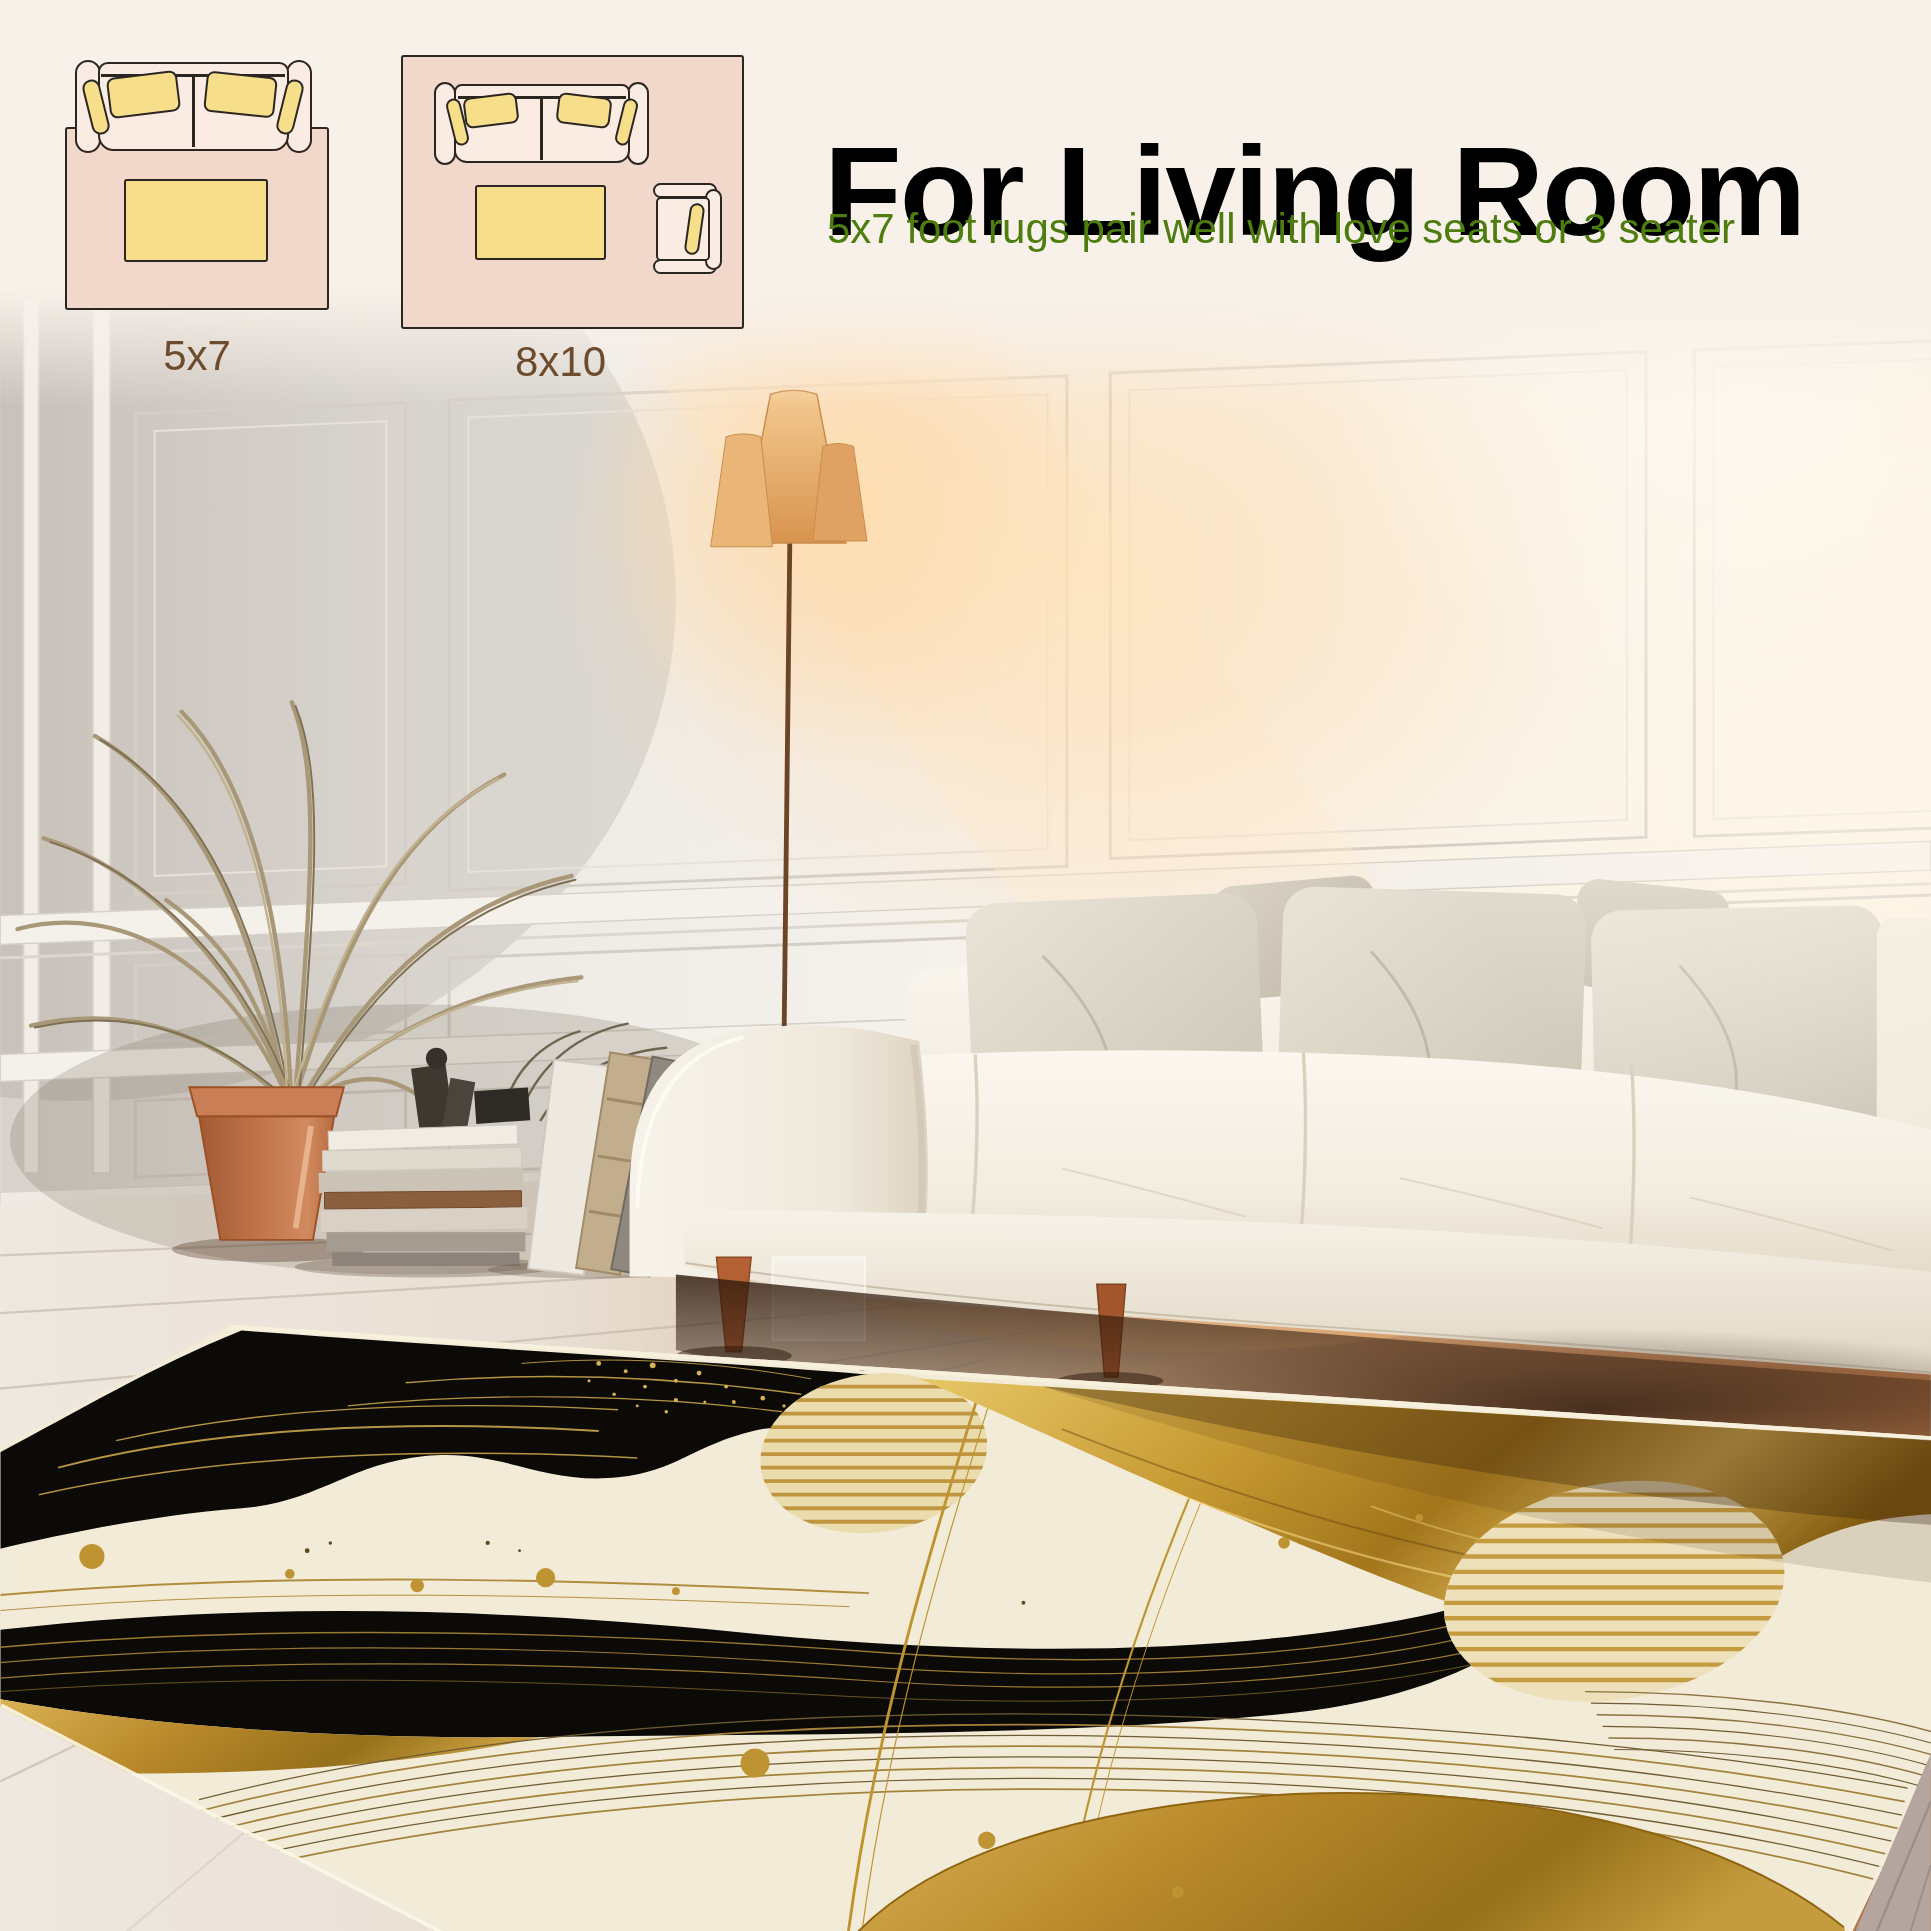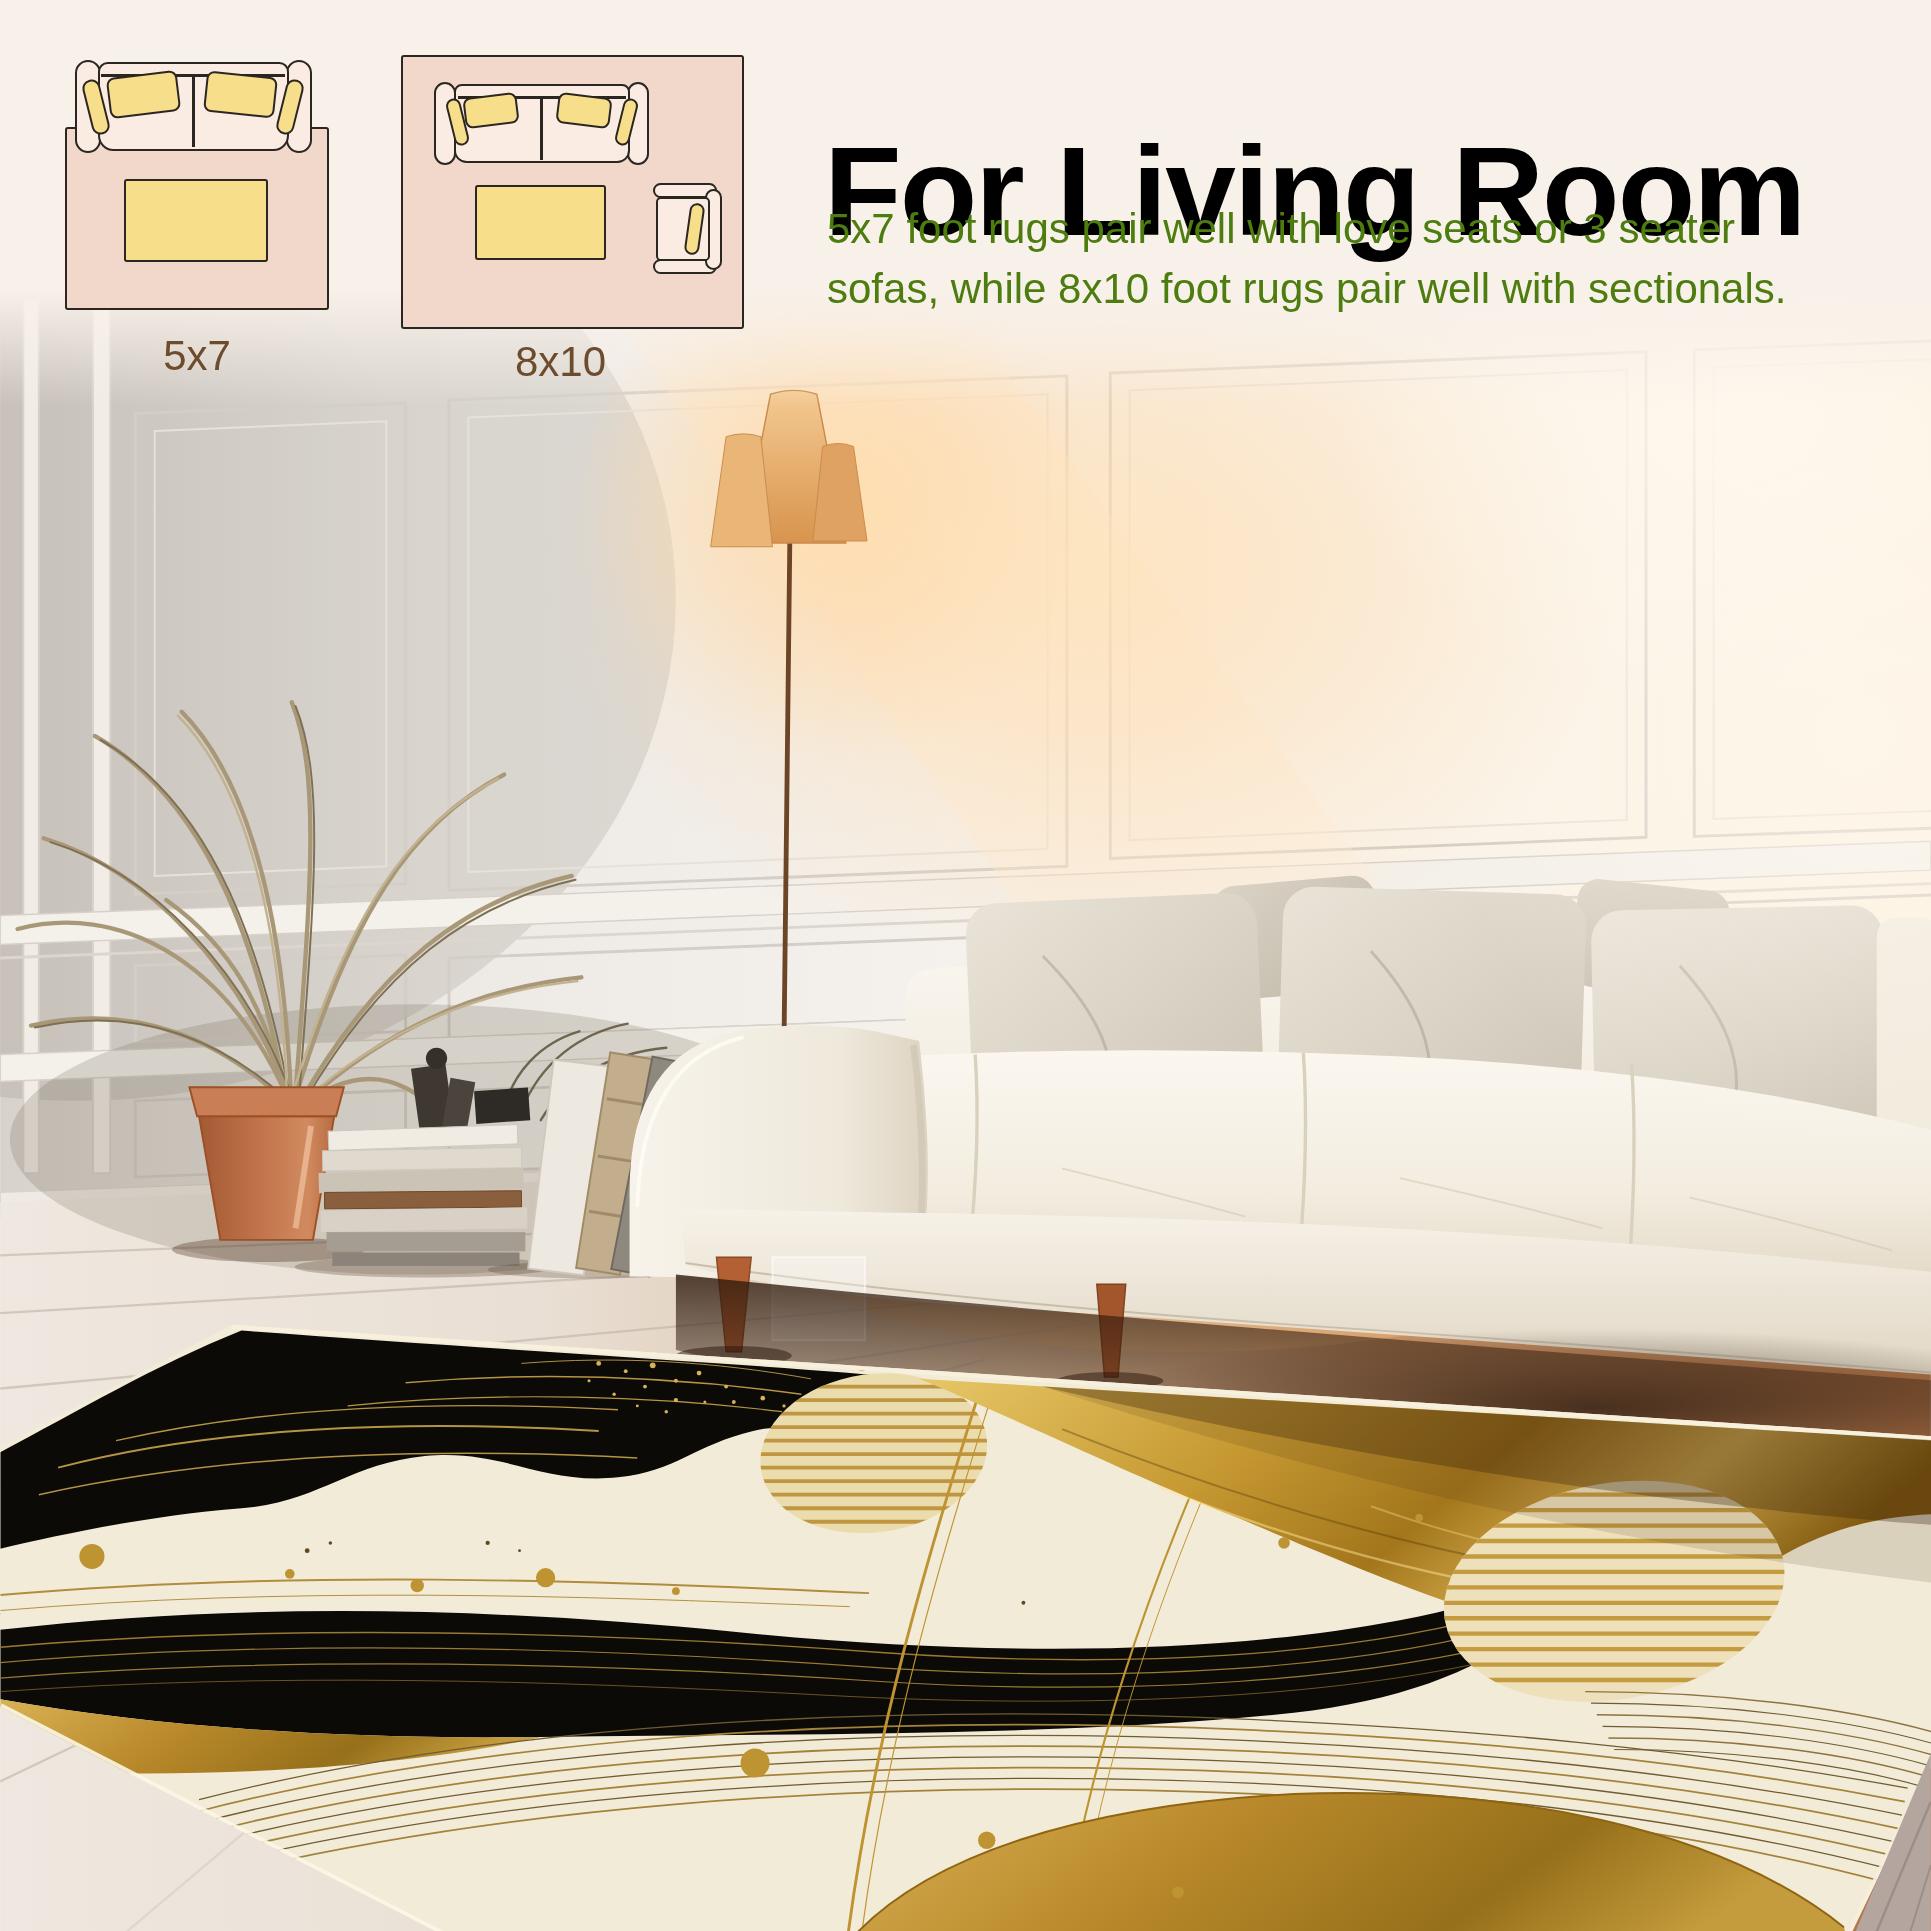--- a/index.html
+++ b/index.html
@@ -505,21 +505,20 @@
     </g>
   </svg>
   </div>
 
   <div class="photo-fade"></div>
 
   <div>
     <h1 class="page-title">For Living Room</h1>
     <div class="page-desc">
       <div class="line">5x7 foot rugs pair well with love seats or 3 seater</div>
-      <div class="line">sofas, while 8x10 foot rugs pair well with sectionals.</div>
     </div>
   </div>
 
   <div>
     <div class="tv tv-rug d1-rug"></div>
     <div>
       <div class="tv tv-cap d1-arm-l"></div>
       <div class="tv tv-cap d1-arm-r"></div>
       <div class="tv d1-body"></div>
       <div class="tv-line d1-backline"></div>

